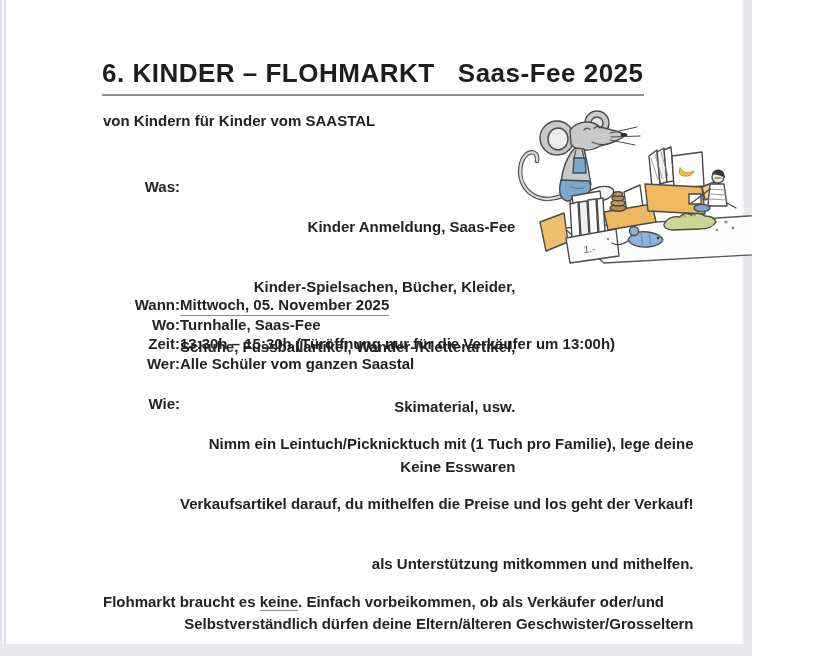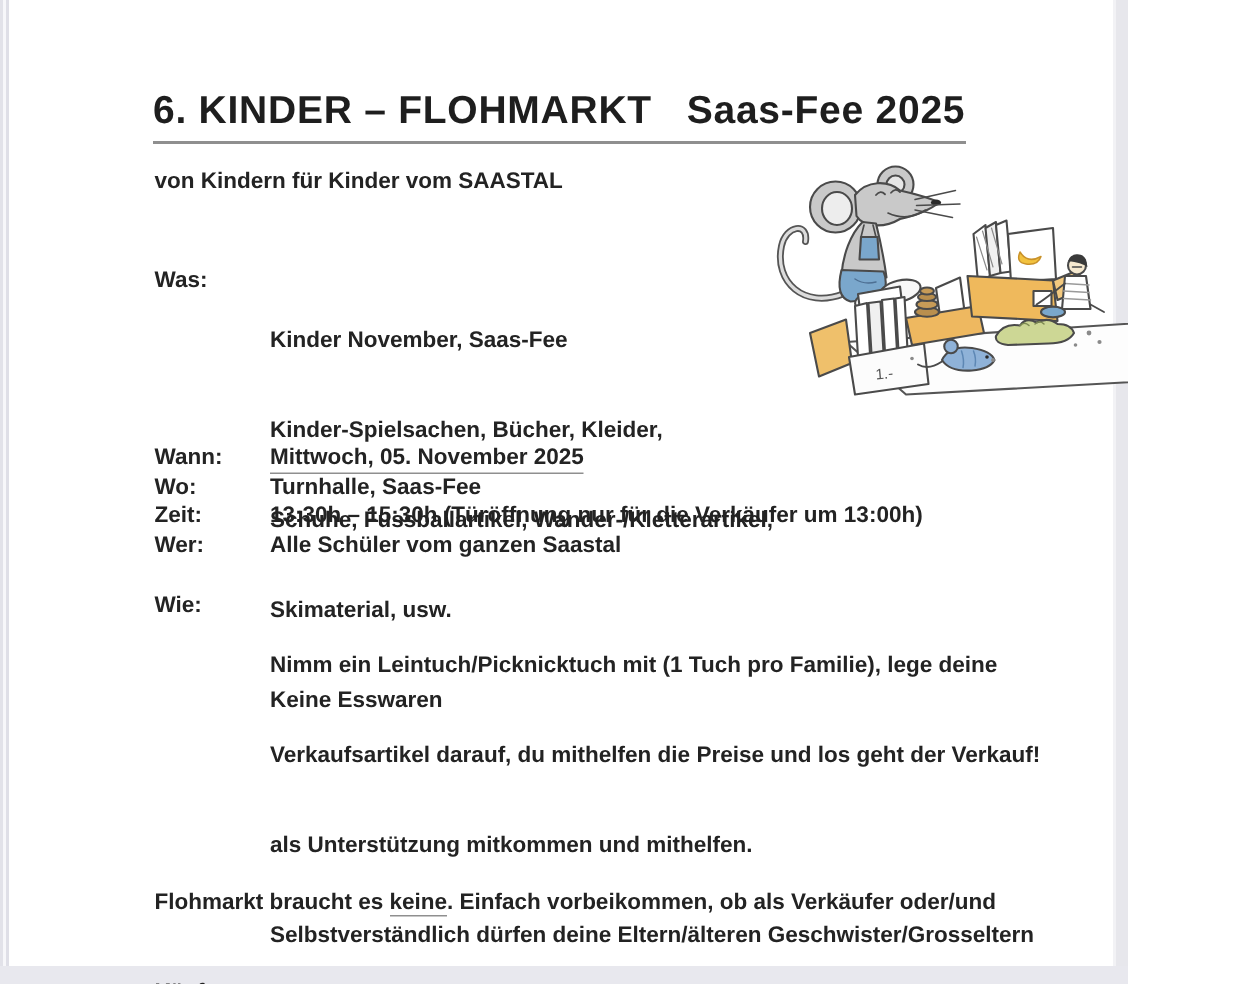--- a/index.html
+++ b/index.html
@@ -34,21 +34,21 @@
     padding-bottom:5px;
   }
   .subtitle{
     position:absolute;left:103px;top:112px;
     font-size:15px;font-weight:600;white-space:pre;text-align:right;
   }
   .row{
     position:absolute;left:103px;
     display:flex;align-items:flex-start;
     font-size:15px;font-weight:600;
-    line-height:20px;white-space:pre;
+    line-height:20px;white-space:pre;text-align:right;
   }
   .lbl{flex:0 0 77px;width:77px;}
   .val{white-space:pre;}
   .u{
     border-bottom:1.6px solid #8f8f8f;
     padding-bottom:0;
   }
   .illustration{
     position:absolute;left:512px;top:100px;
     width:300px;height:170px;
@@ -156,21 +156,21 @@
         <circle cx="205" cy="130" r="1.2"></circle>
         <circle cx="150" cy="140" r="1.3"></circle>
         <circle cx="96" cy="139" r="1.2"></circle>
       </g>
     </g>
   </svg>
 
   <div class="row" style="top:177px">
     <span class="lbl">Was:</span>
     <div class="val">
-      <div>Kinder November, Saas-Fee</div>
+      <div>Kinder Anmeldung, Saas-Fee</div>
       <div>Kinder-Spielsachen, Bücher, Kleider,</div>
       <div>Schuhe, Fussballartikel, Wander-/Kletterartikel,</div>
       <div>Skimaterial, usw.</div>
       <div>Keine Esswaren</div>
     </div>
   </div>
 
   <div class="row" style="top:295px">
     <span class="lbl">Wann:</span>
     <span class="val u">Mittwoch, 05. November 2025</span>

